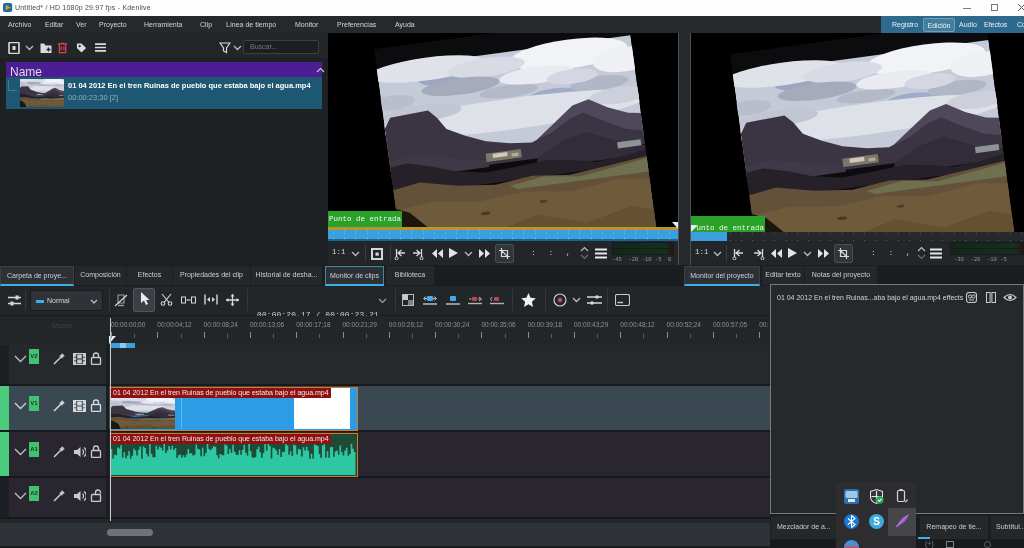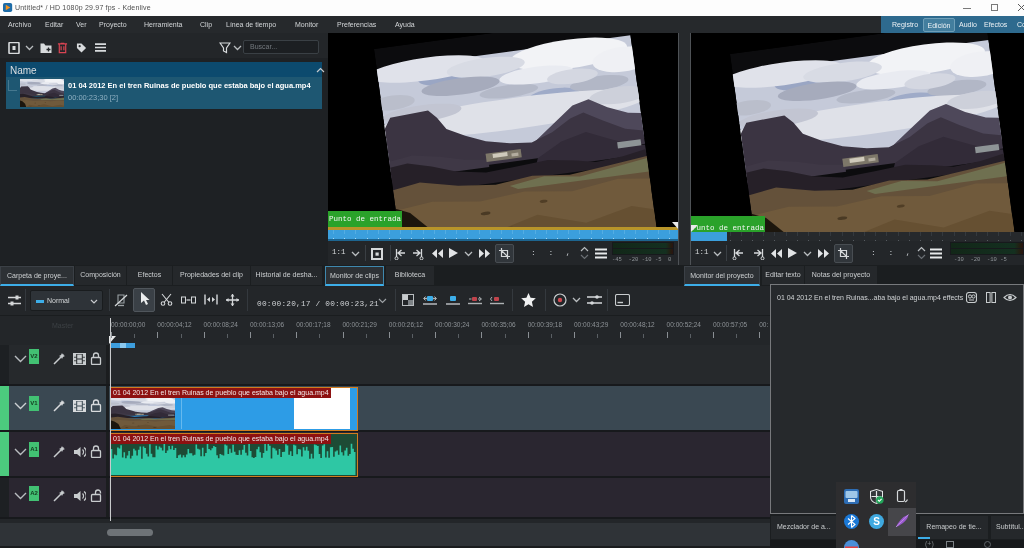--- a/index.html
+++ b/index.html
@@ -70,21 +70,21 @@
     <path d="M0 1.5 H13 M0 5.5 H13 M0 9.5 H13" stroke="#d8dbdd" stroke-width="2"></path>
   </svg>
   <svg class="abs" style="left:219px;top:9px" width="12" height="12" viewBox="0 0 12 12">
     <path d="M1 1 L11 1 L7.5 6 L7.5 10.5 L4.5 9 L4.5 6 Z" fill="none" stroke="#d8dbdd" stroke-width="1.2"></path>
   </svg>
   <svg class="abs" style="left:233px;top:12px" width="9" height="6" viewBox="0 0 9 6">
         <path d="M1 1 L4.5 4.5 L8 1" stroke="#b9bdc0" stroke-width="1.3" fill="none"></path>
       </svg>
   <div class="abs" style="left:243px;top:7px;width:76px;height:14px;background:#1c1f22;border:1px solid #3a4045;border-radius:2px;color:#73797e;font-size:7px;line-height:12px;padding-left:6px">Buscar...</div>
 
-  <div class="abs" style="left:6px;top:29px;width:316px;height:16px;background:#0c4a6e;border-bottom:1px solid #1a1d1f;color:#dcdfe1;font-size:10px">
+  <div class="abs" style="left:6px;top:29px;width:316px;height:16px;background:#4c1d95;border-bottom:1px solid #1a1d1f;color:#dcdfe1;font-size:12px">
     <span class="abs" style="left:4px;top:3px">Name</span>
     <svg class="abs" style="left:310px;top:5px" width="9" height="6" viewBox="0 0 9 6">
           <path d="M1 5 L4.5 1.5 L8 5" stroke="#c7cacd" stroke-width="1.2" fill="none"></path>
         </svg>
   </div>
 
   <div class="abs" style="left:6px;top:44px;width:316px;height:32px;background:#1e5772">
     <div class="abs" style="left:2px;top:3px;width:9px;height:11px;border-left:1px solid #46788f;border-bottom:1px solid #46788f"></div>
     <div class="abs" style="left:14px;top:2px;width:44px;height:28px;overflow:hidden">
       <svg width="44" height="28" viewBox="0 0 260 178" preserveAspectRatio="none">
@@ -395,21 +395,21 @@
       </svg>
   <svg class="abs" style="left:204px;top:8px" width="14" height="11" viewBox="0 0 14 11">
         <path d="M1 0.5 L1 10.5 M13 0.5 L13 10.5" stroke="#d5d8da" stroke-width="1.4"></path>
         <path d="M3 5.5 L6 3 L6 8 Z M11 5.5 L8 3 L8 8 Z" fill="#d5d8da"></path>
       </svg>
   <svg class="abs" style="left:226px;top:8px" width="13" height="12" viewBox="0 0 13 12">
         <path d="M6.5 0 L6.5 12 M0 6 L13 6" stroke="#d5d8da" stroke-width="1.3"></path>
         <path d="M6.5 0 L4.5 2.5 L8.5 2.5 Z M6.5 12 L4.5 9.5 L8.5 9.5 Z M0 6 L2.5 4 L2.5 8 Z M13 6 L10.5 4 L10.5 8 Z" fill="#d5d8da"></path>
       </svg>
   <div class="abs" style="left:247px;top:3px;width:1px;height:22px;background:#34393e"></div>
-  <div class="abs mono" style="left:257px;top:14px;font-size:7.8px;color:#ced1d4;letter-spacing:0.2px">00:00:20,17 / 00:00:23,21</div>
+  <div class="abs mono" style="left:257px;top:25px;font-size:7.8px;color:#ced1d4;letter-spacing:0.2px">00:00:20,17 / 00:00:23,21</div>
   <svg class="abs" style="left:378px;top:12px" width="9" height="6" viewBox="0 0 9 6">
         <path d="M1 1 L4.5 4.5 L8 1" stroke="#9da1a5" stroke-width="1.2" fill="none"></path>
       </svg>
   <div class="abs" style="left:395px;top:3px;width:1px;height:22px;background:#34393e"></div>
   <svg class="abs" style="left:402px;top:8px" width="12" height="12" viewBox="0 0 12 12">
         <rect x="0.5" y="0.5" width="11" height="11" fill="none" stroke="#b9bdc0" stroke-width="1"></rect>
         <rect x="1" y="1" width="5" height="5" fill="#c8ccce"></rect>
         <rect x="6" y="6" width="5" height="5" fill="#7d8286"></rect>
       </svg>
   <svg class="abs" style="left:423px;top:8px" width="14" height="12" viewBox="0 0 14 12">

